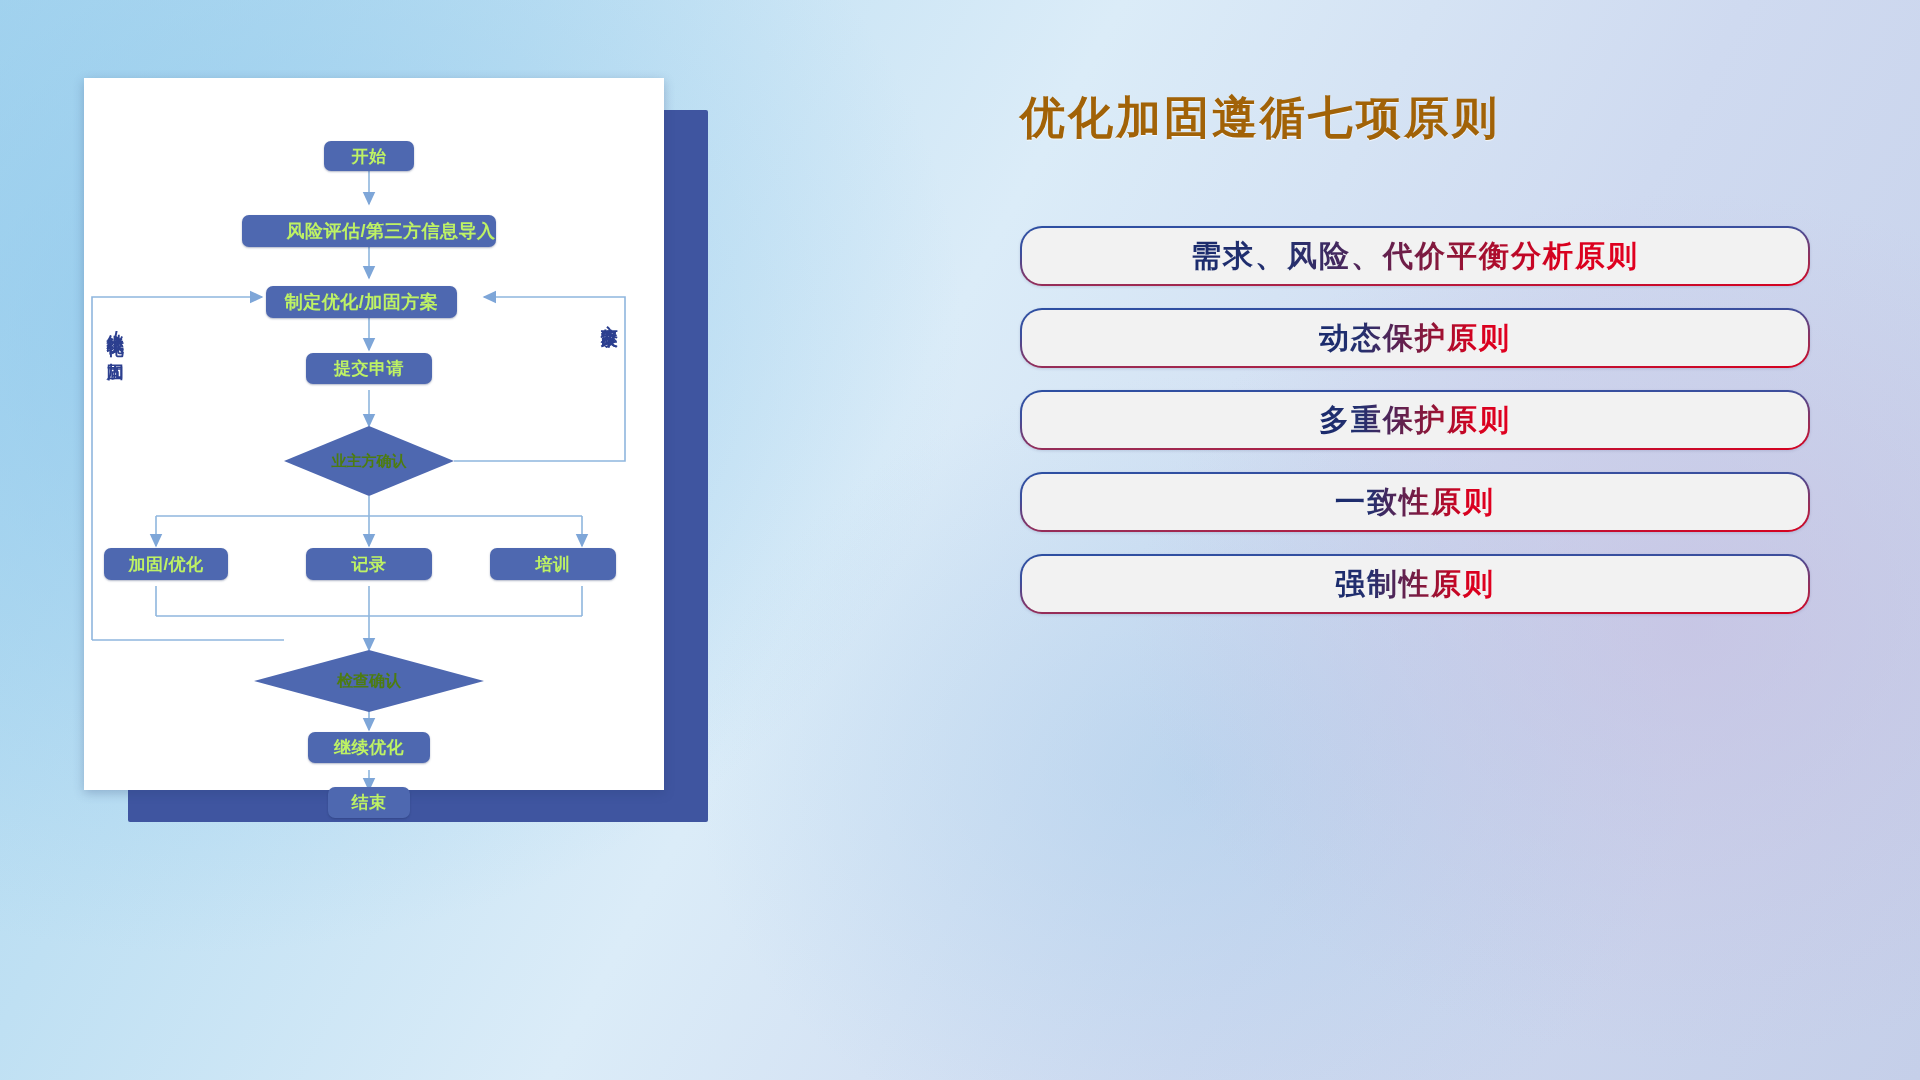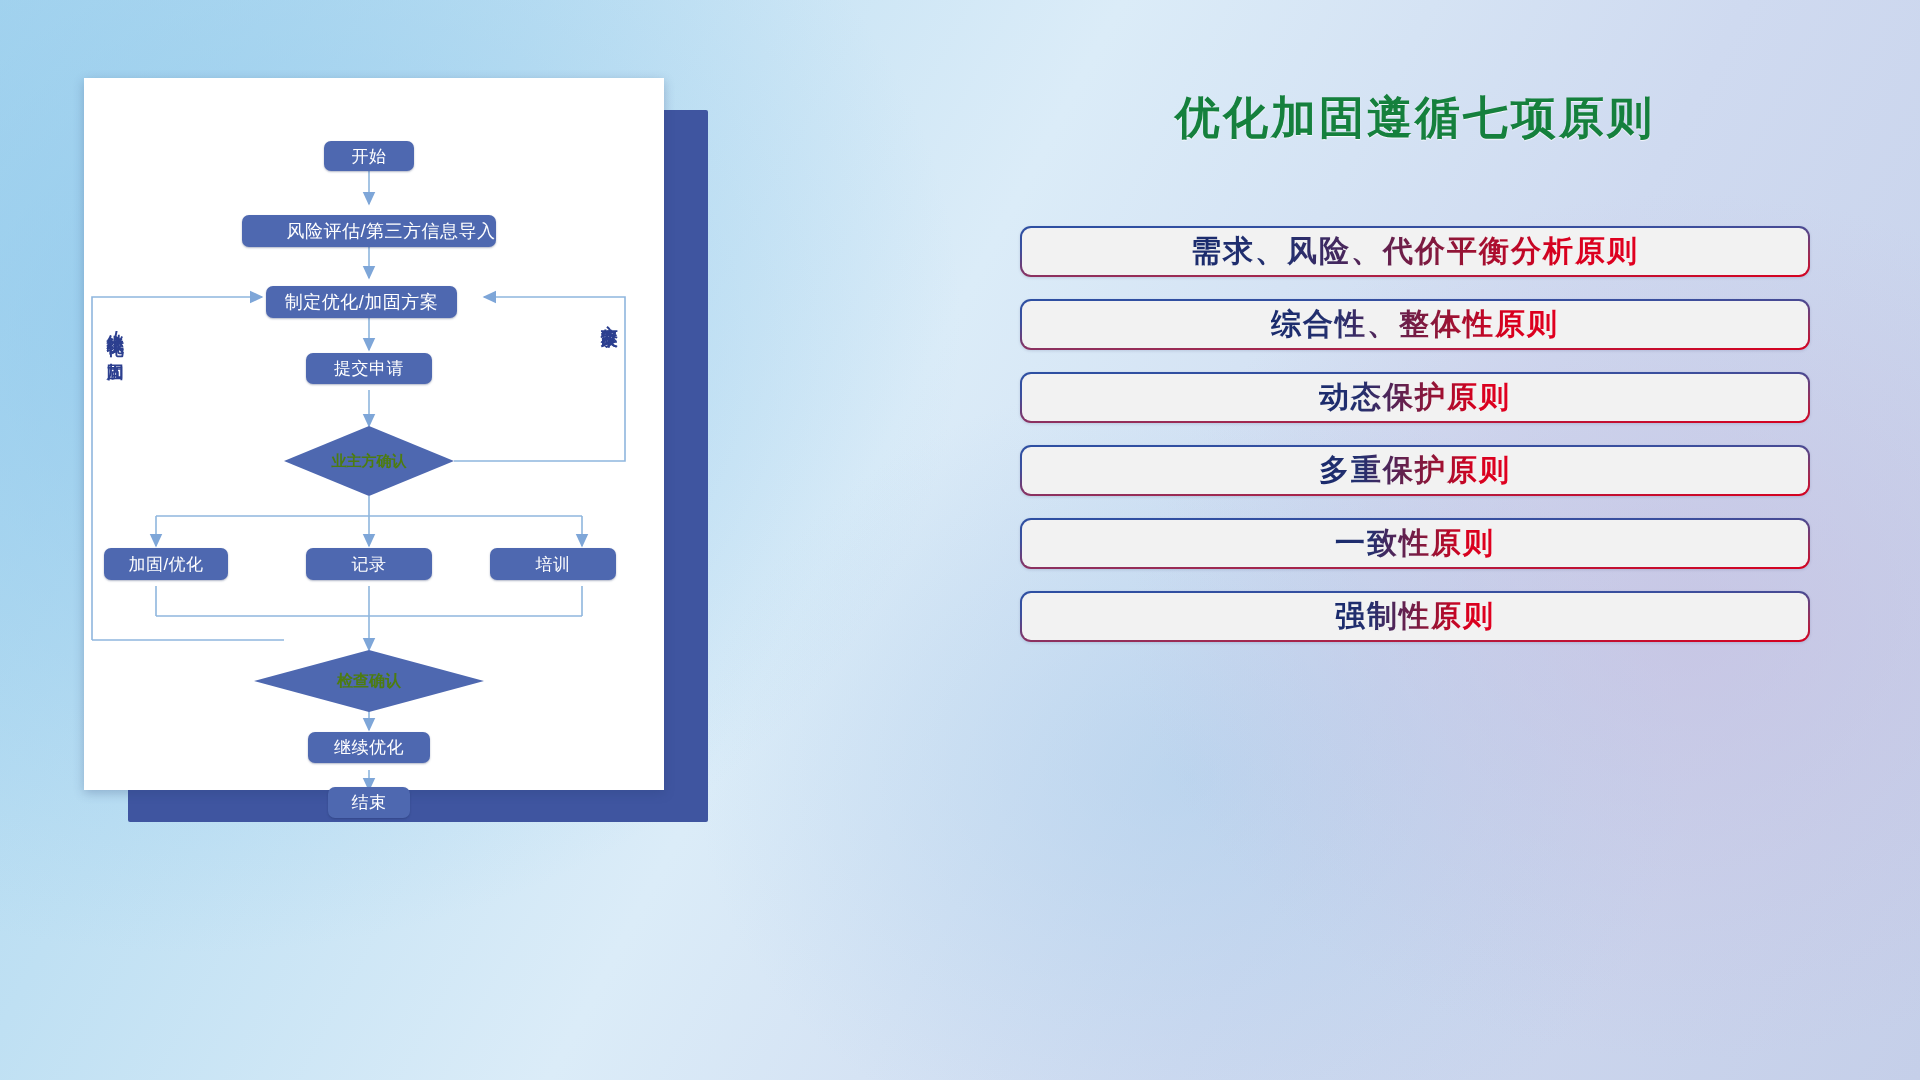--- a/index.html
+++ b/index.html
@@ -23,45 +23,45 @@
     background:#3f55a0; border-radius:2px;
   }
   #flow-panel {
     position:absolute; left:0; top:0; width:580px; height:712px;
     background:#ffffff; box-shadow:0 3px 10px rgba(40,60,110,.28);
   }
   #flow-svg { position:absolute; left:0; top:0; }
 
   .node {
     position:absolute; display:flex; align-items:center; justify-content:center;
-    background:#4e68b0; color:#ffffff; border-radius:7px;
-    font-weight:normal; letter-spacing:.5px; white-space:nowrap;
+    background:#4e68b0; color:#bef264; border-radius:7px;
+    font-weight:bold; letter-spacing:.5px; white-space:nowrap;
     box-shadow:0 1px 2px rgba(30,45,95,.35);
   }
   .vlabel {
     position:absolute; color:#2c3f8f; font-weight:bold;
     writing-mode:vertical-rl; text-orientation:upright;
     letter-spacing:2px; line-height:1.05;
   }
   .diamond-label {
     position:absolute; color:#4d7c0f; font-weight:bold; white-space:nowrap;
     display:flex; align-items:center; justify-content:center;
   }
 
   
   #right { position:absolute; left:1020px; top:0; width:900px; height:1080px; }
   #deck-title {
-    position:absolute; left:0; top:88px; width:790px; text-align:center;
-    font-size:45px; font-weight:bold; color:#15803d; letter-spacing:3px;
+    position:absolute; left:0; top:88px; width:790px; text-align:left;
+    font-size:45px; font-weight:bold; color:#a16207; letter-spacing:3px;
     text-shadow:0 1px 1px rgba(255,255,255,.75);
   }
   #cards { position:absolute; left:0; top:226px; width:790px; }
   .card {
-    position:relative; height:51px; margin-bottom:22px;
-    background:#f2f2f2; border-radius:11px;
+    position:relative; height:60px; margin-bottom:22px;
+    background:#f2f2f2; border-radius:22px;
     border:2px solid transparent;
     background-image:linear-gradient(#f2f2f2,#f2f2f2),
                      linear-gradient(178deg,#2d4fa2 0%,#3a4f9e 30%,#9e2a52 72%,#d8001e 100%);
     background-origin:border-box; background-clip:padding-box,border-box;
     display:flex; align-items:center; justify-content:center;
     box-shadow:0 1px 3px rgba(60,70,120,.18);
   }
   .card-label {
     font-size:30px; font-weight:bold; letter-spacing:2px; white-space:nowrap;
     background:linear-gradient(90deg,#1a2b6d 0%,#24306f 22%,#8e1638 58%,#d8001e 82%,#e10020 100%);
@@ -179,23 +179,20 @@
 <div id="right">
 
   <div id="deck-title">优化加固遵循七项原则</div>
 
   <div id="cards">
 
     <div class="card">
       <span class="card-label">需求、风险、代价平衡分析原则</span>
     </div>
 
-    <div class="card">
-      <span class="card-label">综合性、整体性原则</span>
-    </div>
 
     <div class="card">
       <span class="card-label">动态保护原则</span>
     </div>
 
     <div class="card">
       <span class="card-label">多重保护原则</span>
     </div>
 
     <div class="card">

